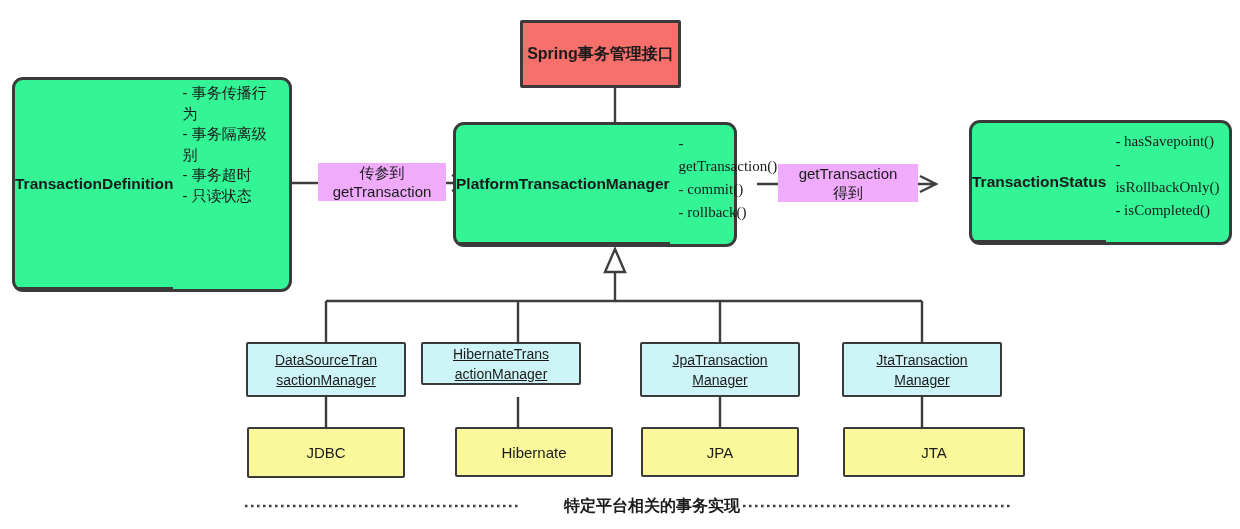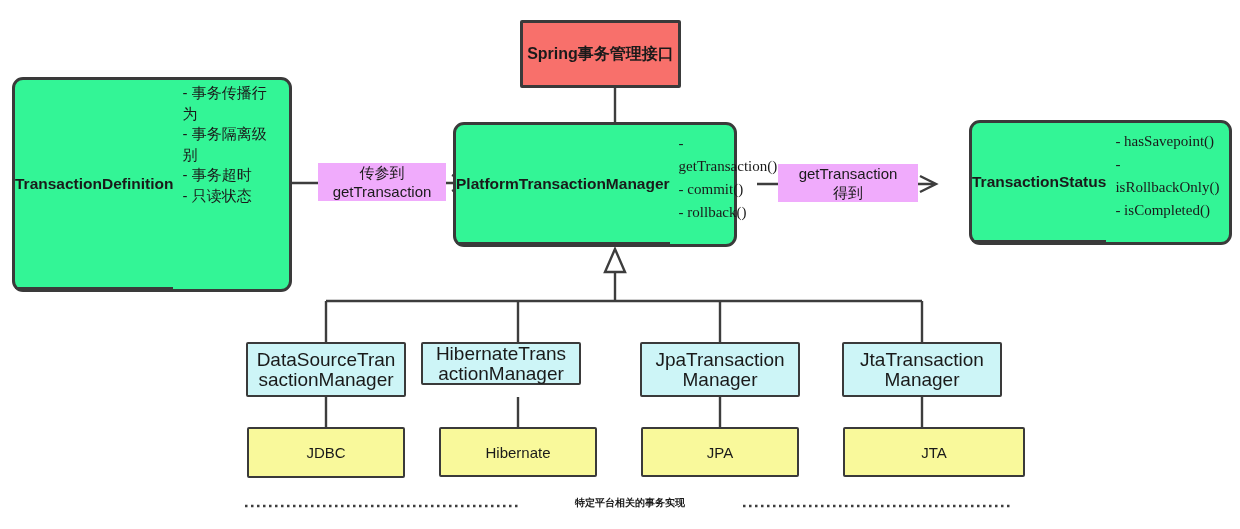--- a/index.html
+++ b/index.html
@@ -47,21 +47,21 @@
   }
   .uml-section.tall { line-height: 23px; padding-top: 7px; font-family: Liberation Serif, serif; }
   .uml-section + .uml-section { border-top: 2.5px solid var(--border, #3a3a3a); }
 
   .cyan-box {
     background: var(--cyan, #cdf5f7);
     border-width: 2.5px;
     border-radius: 2px;
     display: flex; flex-direction: column; align-items: center; justify-content: center;
     text-align: center;
-    font-size: 19px; line-height: 20px; font-weight: 500;
+    font-size: 14px; line-height: 20px; font-weight: 500; text-decoration: underline;
   }
   .yellow-box {
     background: var(--yellow, #f9f99b);
     border-width: 2.5px;
     border-radius: 2px;
     display: flex; align-items: center; justify-content: center;
     font-size: 15px; font-weight: 500;
   }
   .wire-label {
     position: absolute;
@@ -69,23 +69,23 @@
     text-align: center;
     font-size: 15px;
     line-height: 19px;
     font-weight: 500;
   }
   .footer-label {
     position: absolute;
     top: 496px;
     left: 520px;
     width: 220px;
-    text-align: center;
+    text-align: right;
     background: #ffffff;
-    font-size: 10px;
+    font-size: 16px;
     font-weight: 600;
   }
 </style>
 </head>
 <body>
 
 <div class="stage">
 
   <svg class="wires" width="1240" height="529" viewBox="0 0 1240 529">
     <g stroke="#3d3d3d" stroke-width="2.4" fill="none">
@@ -170,21 +170,21 @@
     <div>Manager</div>
   </div>
   <div class="box cyan-box" style="left:842px; top:342px; width:160px; height:55px;">
     <div>JtaTransaction</div>
     <div>Manager</div>
   </div>
 
   <div class="box yellow-box" style="left:247px; top:427px; width:158px; height:51px;">
     <span>JDBC</span>
   </div>
-  <div class="box yellow-box" style="left:439px; top:427px; width:158px; height:50px;">
+  <div class="box yellow-box" style="left:455px; top:427px; width:158px; height:50px;">
     <span>Hibernate</span>
   </div>
   <div class="box yellow-box" style="left:641px; top:427px; width:158px; height:50px;">
     <span>JPA</span>
   </div>
   <div class="box yellow-box" style="left:843px; top:427px; width:182px; height:50px;">
     <span>JTA</span>
   </div>
 
   <div class="footer-label">特定平台相关的事务实现</div>

